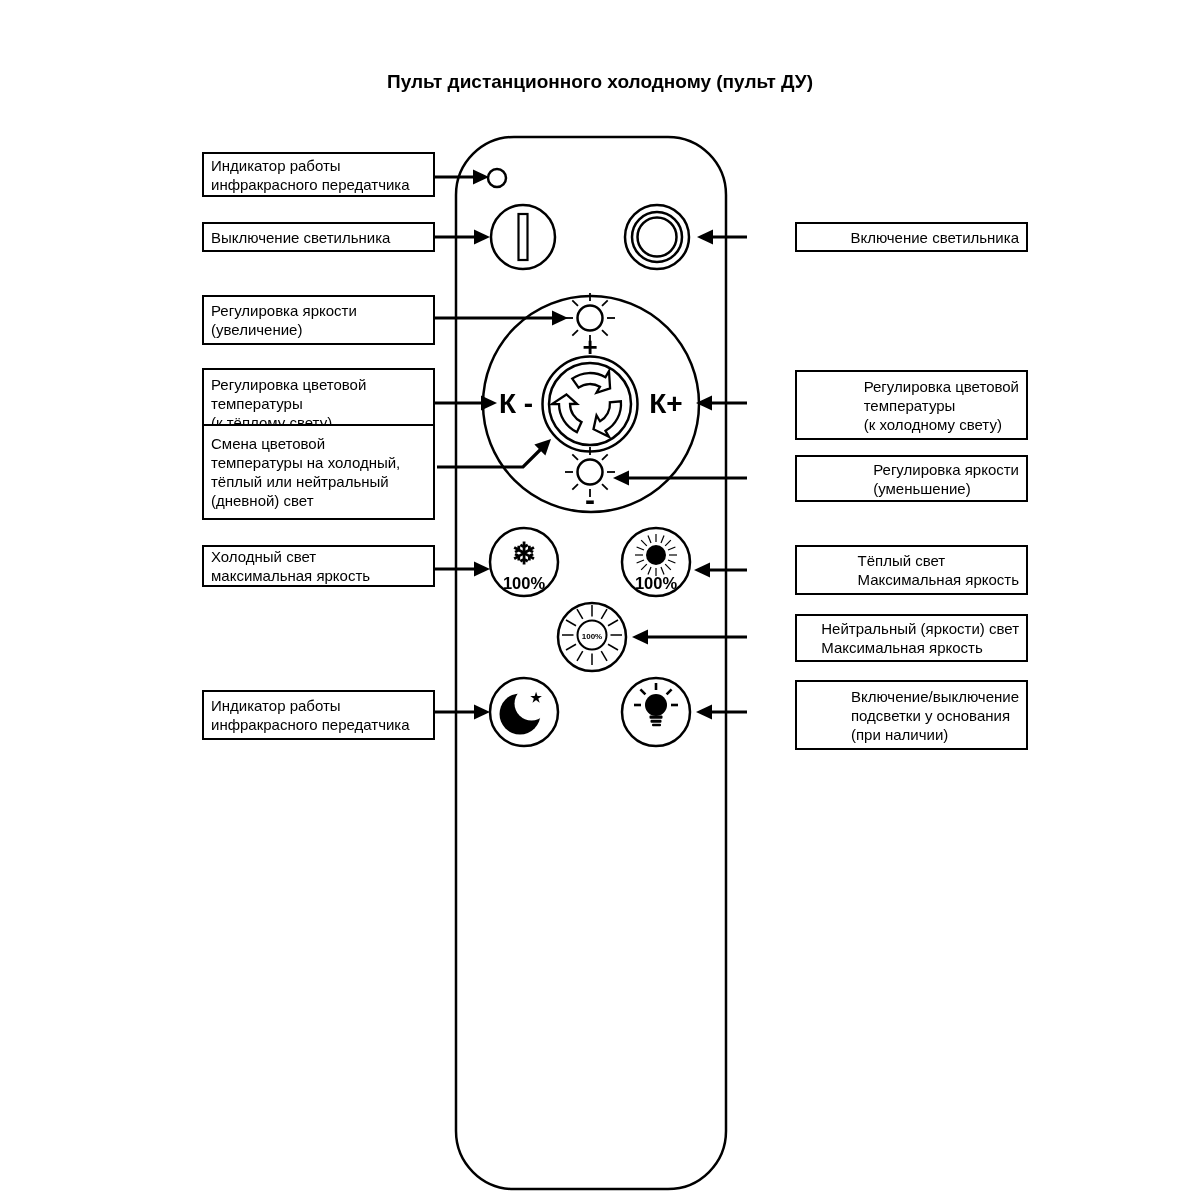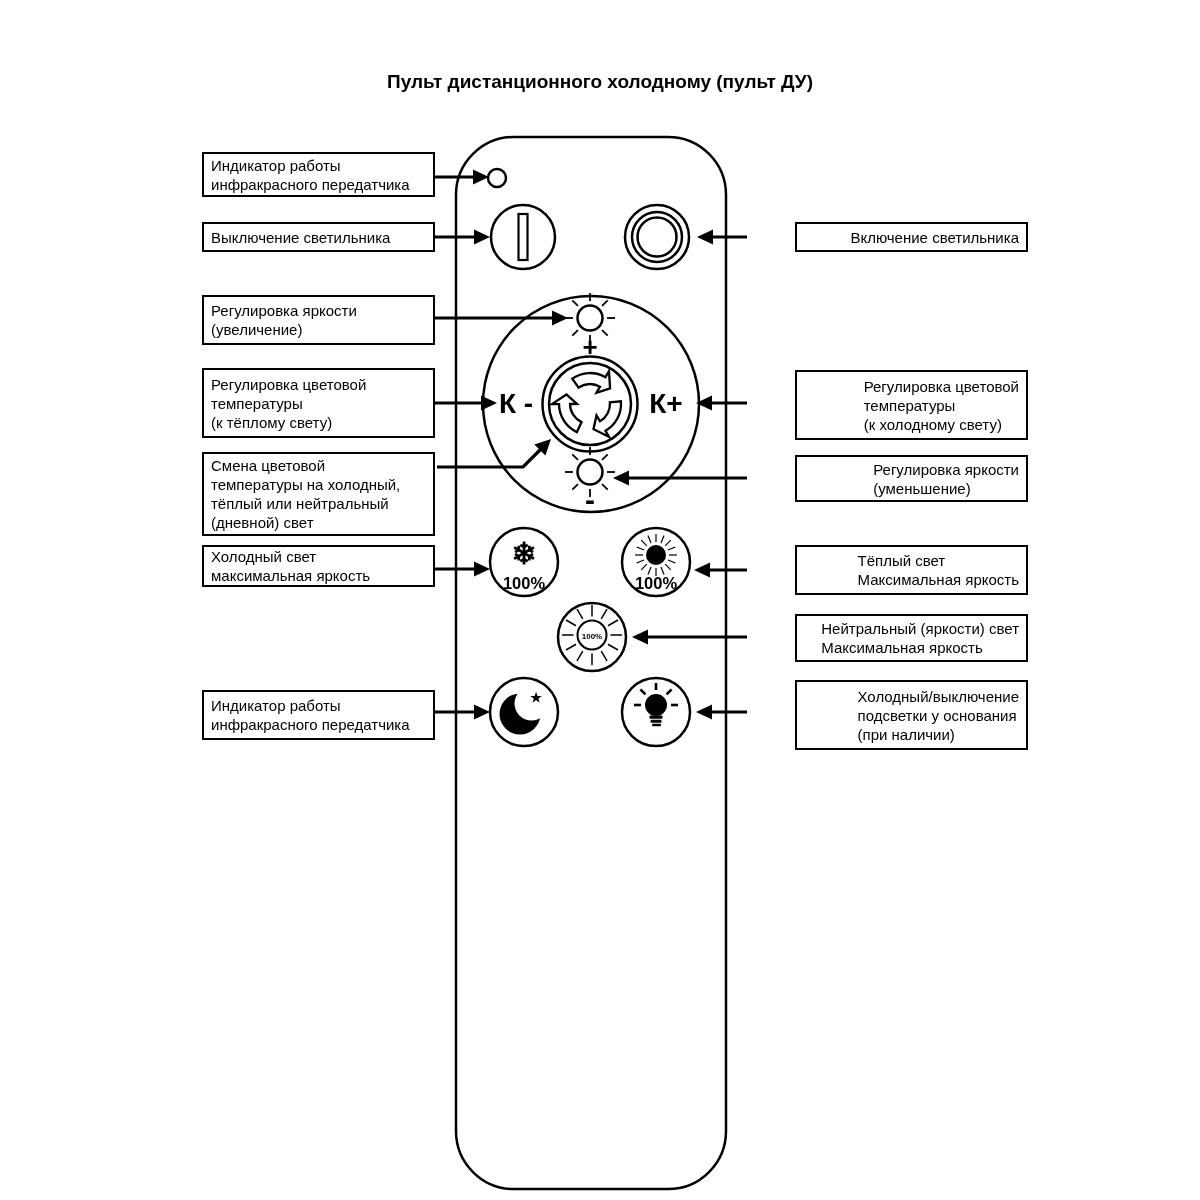--- a/index.html
+++ b/index.html
@@ -221,36 +221,36 @@
   <div class="subtitle">Пульт дистанционного холодному (пульт ДУ)</div>
 
   <div class="label left-col" style="top:152px;height:45px;">Индикатор работы
 инфракрасного передатчика</div>
   <div class="label left-col" style="top:222px;height:30px;">Выключение светильника</div>
   <div class="label left-col" style="top:295px;height:50px;">Регулировка яркости
 (увеличение)</div>
   <div class="label left-col" style="top:368px;height:70px;">Регулировка цветовой
 температуры
 (к тёплому свету)</div>
-  <div class="label left-col" style="top:452px;height:84px;">Смена цветовой
+  <div class="label left-col" style="top:424px;height:96px;">Смена цветовой
 температуры на холодный,
 тёплый или нейтральный
 (дневной) свет</div>
   <div class="label left-col" style="top:545px;height:42px;">Холодный свет
 максимальная яркость</div>
   <div class="label left-col" style="top:690px;height:50px;">Индикатор работы
 инфракрасного передатчика</div>
 
   <div class="label right-col" style="top:222px;height:30px;">Включение светильника</div>
   <div class="label right-col" style="top:370px;height:70px;">Регулировка цветовой
 температуры
 (к холодному свету)</div>
   <div class="label right-col" style="top:455px;height:47px;">Регулировка яркости
 (уменьшение)</div>
   <div class="label right-col" style="top:545px;height:50px;">Тёплый свет
 Максимальная яркость</div>
   <div class="label right-col" style="top:614px;height:48px;">Нейтральный (яркости) свет
 Максимальная яркость</div>
-  <div class="label right-col" style="top:680px;height:70px;">Холодный/выключение
+  <div class="label right-col" style="top:680px;height:70px;">Включение/выключение
 подсветки у основания
 (при наличии)</div>
 
 </div>
 
 </body></html>

